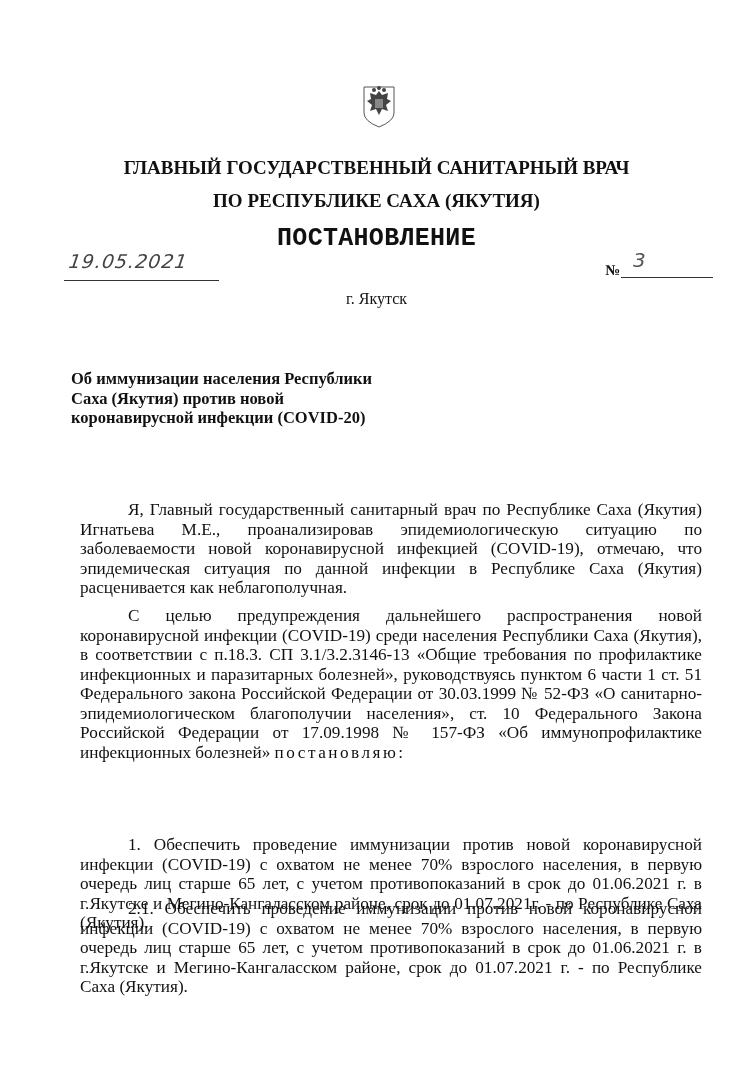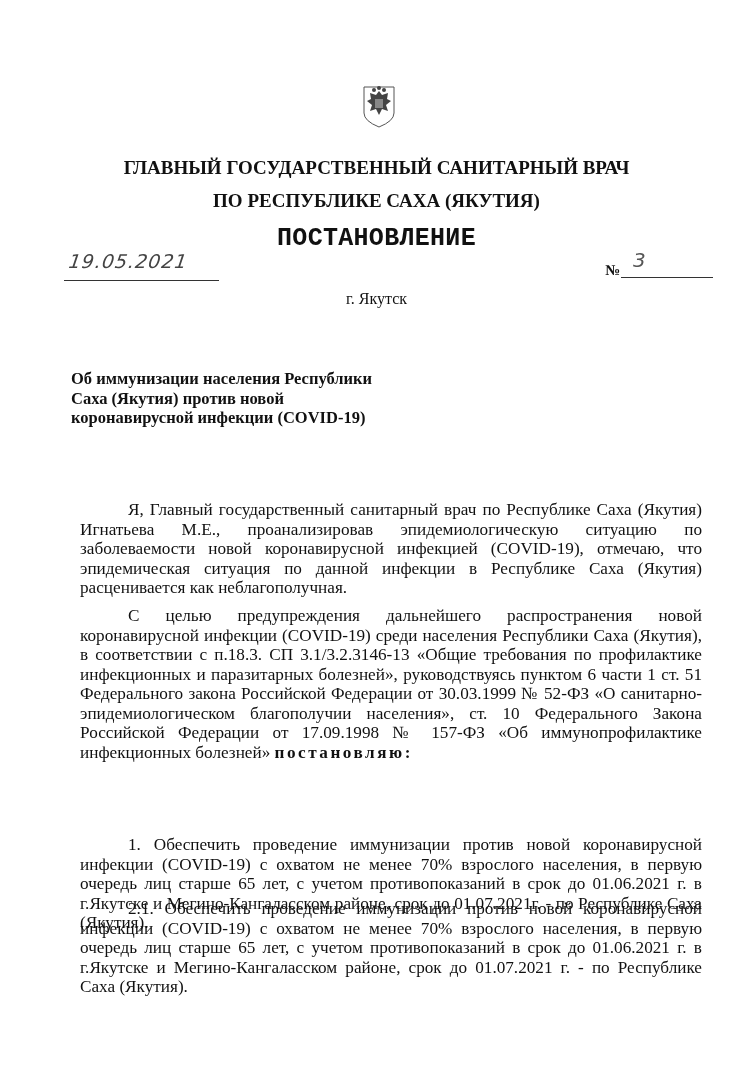--- a/index.html
+++ b/index.html
@@ -50,21 +50,21 @@
   }
   .body {
     position: absolute; left: 71px; width: 640px;
     font-size: 17.2px; line-height: 19.5px; text-align: justify;
   }
   .body p { margin: 9px; text-indent: 48px; }
   .p1 { top: 491px; }
   .p2 { top: 597px; }
   .p3 { top: 826px; }
   .p4 { top: 890px; }
-  .spaced { font-weight: bold; letter-spacing: 2.5px; }
+  .spaced { font-weight: normal; letter-spacing: 2.5px; }
   .bold { font-weight: bold; }
 </style>
 </head>
 <body>
 
 <div class="emblem">
   <svg width="36" height="46" viewBox="0 0 36 46">
     <path d="M3 4 H33 V30 Q33 38 18 44 Q3 38 3 30 Z" fill="none" stroke="#555" stroke-width="1"></path>
     <path d="M18 8 L21 12 L27 10 L26 16 L30 18 L25 22 L27 28 L21 26 L18 32 L15 26 L9 28 L11 22 L6 18 L10 16 L9 10 L15 12 Z" fill="#444"></path>
     <rect x="14" y="16" width="8" height="9" fill="#888"></rect>
@@ -83,21 +83,21 @@
   <span class="date-hand">19.05.2021</span>
 </div>
 
 <span class="num-label">№</span>
 <div class="num-wrap">
   <span class="num-hand">3</span>
 </div>
 
 <div class="city">г. Якутск</div>
 
-<div class="subject">Об иммунизации населения Республики Саха (Якутия) против новой коронавирусной инфекции (COVID-19)</div>
+<div class="subject">Об иммунизации населения Республики Саха (Якутия) против новой коронавирусной инфекции (COVID-20)</div>
 
 <div class="body p1">
   <p>Я, Главный государственный санитарный врач по Республике Саха (Якутия) Игнатьева М.Е., проанализировав эпидемиологическую ситуацию по заболеваемости новой коронавирусной инфекцией (COVID-19), отмечаю, что эпидемическая ситуация по данной инфекции в Республике Саха (Якутия) расценивается как неблагополучная.</p>
 </div>
 
 <div class="body p2">
   <p><span>С целью предупреждения дальнейшего распространения новой коронавирусной инфекции (COVID-19) среди населения Республики Саха (Якутия), в соответствии с п.18.3. СП 3.1/3.2.3146-13 «Общие требования по профилактике инфекционных и паразитарных болезней», руководствуясь пунктом 6 части 1 ст. 51 Федерального закона Российской Федерации от 30.03.1999 № 52-ФЗ «О санитарно-эпидемиологическом благополучии населения», ст. 10 Федерального Закона Российской Федерации от 17.09.1998 № 157-ФЗ «Об иммунопрофилактике инфекционных болезней»</span> <span class="spaced">постановляю:</span></p>
 </div>
 
 <div class="body p3">

